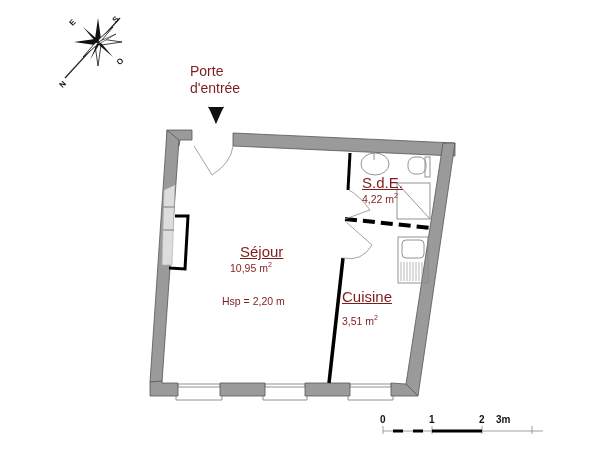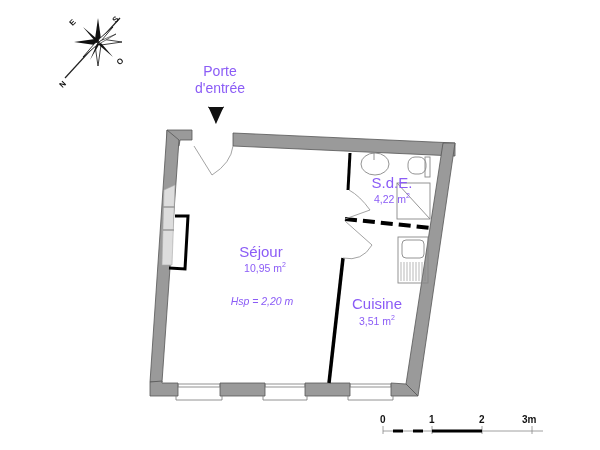--- a/index.html
+++ b/index.html
@@ -1,19 +1,19 @@
 <!DOCTYPE html>
 <html><head>
 <meta charset="utf-8">
 <style>
   html,body{margin:0;padding:0;background:#fff;}
   body{width:600px;height:450px;position:relative;overflow:hidden;font-family:"Liberation Sans",sans-serif;}
   svg{position:absolute;left:0;top:0;}
-  .lbl{position:absolute;color:#8b5cf6;white-space:nowrap;text-align:center;}
-  .room-name{font-size:15px;}
+  .lbl{position:absolute;color:#7f1d1d;white-space:nowrap;text-align:left;}
+  .room-name{font-size:15px;text-decoration:underline;}
   .room-area{font-size:10.5px;}
   .room-area sup{font-size:7px;}
   .entry{font-size:14px;line-height:17px;}
   .scale-lbl{position:absolute;font-size:10px;font-weight:bold;color:#111;}
   .compass-lbl{position:absolute;font-size:8px;font-weight:bold;color:#111;}
 </style>
 </head>
 <body>
 
 <svg width="600" height="450" viewBox="0 0 600 450">
@@ -131,32 +131,32 @@
 <span class="compass-lbl" style="left:70px;top:18px;transform:rotate(-45deg);">E</span>
 <span class="compass-lbl" style="left:113px;top:15px;transform:rotate(-45deg);">S</span>
 <span class="compass-lbl" style="left:117px;top:57px;transform:rotate(-45deg);">O</span>
 <span class="compass-lbl" style="left:60px;top:80px;transform:rotate(-45deg);">N</span>
 
 <div class="lbl entry" style="left:190px;top:63px;width:60px;">
   <div>Porte</div>
   <div>d'entrée</div>
 </div>
 
-<div class="lbl room-name" style="left:226px;top:243px;width:70px;">Séjour</div>
+<div class="lbl room-name" style="left:240px;top:243px;width:70px;">Séjour</div>
 <div class="lbl room-area" style="left:230px;top:261px;width:70px;">
   <span>10,95 m</span><sup>2</sup>
 </div>
-<div class="lbl room-area" style="left:222px;top:295px;width:80px;font-size:10.5px;font-style:italic;">Hsp = 2,20 m</div>
+<div class="lbl room-area" style="left:222px;top:295px;width:80px;font-size:10.5px;">Hsp = 2,20 m</div>
 
 <div class="lbl room-name" style="left:362px;top:174px;width:60px;">S.d.E.</div>
 <div class="lbl room-area" style="left:362px;top:192px;width:60px;">
   <span>4,22 m</span><sup>2</sup>
 </div>
 
-<div class="lbl room-name" style="left:342px;top:295px;width:70px;">Cuisine</div>
+<div class="lbl room-name" style="left:342px;top:288px;width:70px;">Cuisine</div>
 <div class="lbl room-area" style="left:342px;top:314px;width:70px;">
   <span>3,51 m</span><sup>2</sup>
 </div>
 
 <span class="scale-lbl" style="left:380px;top:414px;">0</span>
 <span class="scale-lbl" style="left:429px;top:414px;">1</span>
 <span class="scale-lbl" style="left:479px;top:414px;">2</span>
-<span class="scale-lbl" style="left:522px;top:414px;">3m</span>
+<span class="scale-lbl" style="left:496px;top:414px;">3m</span>
 
 </body></html>

